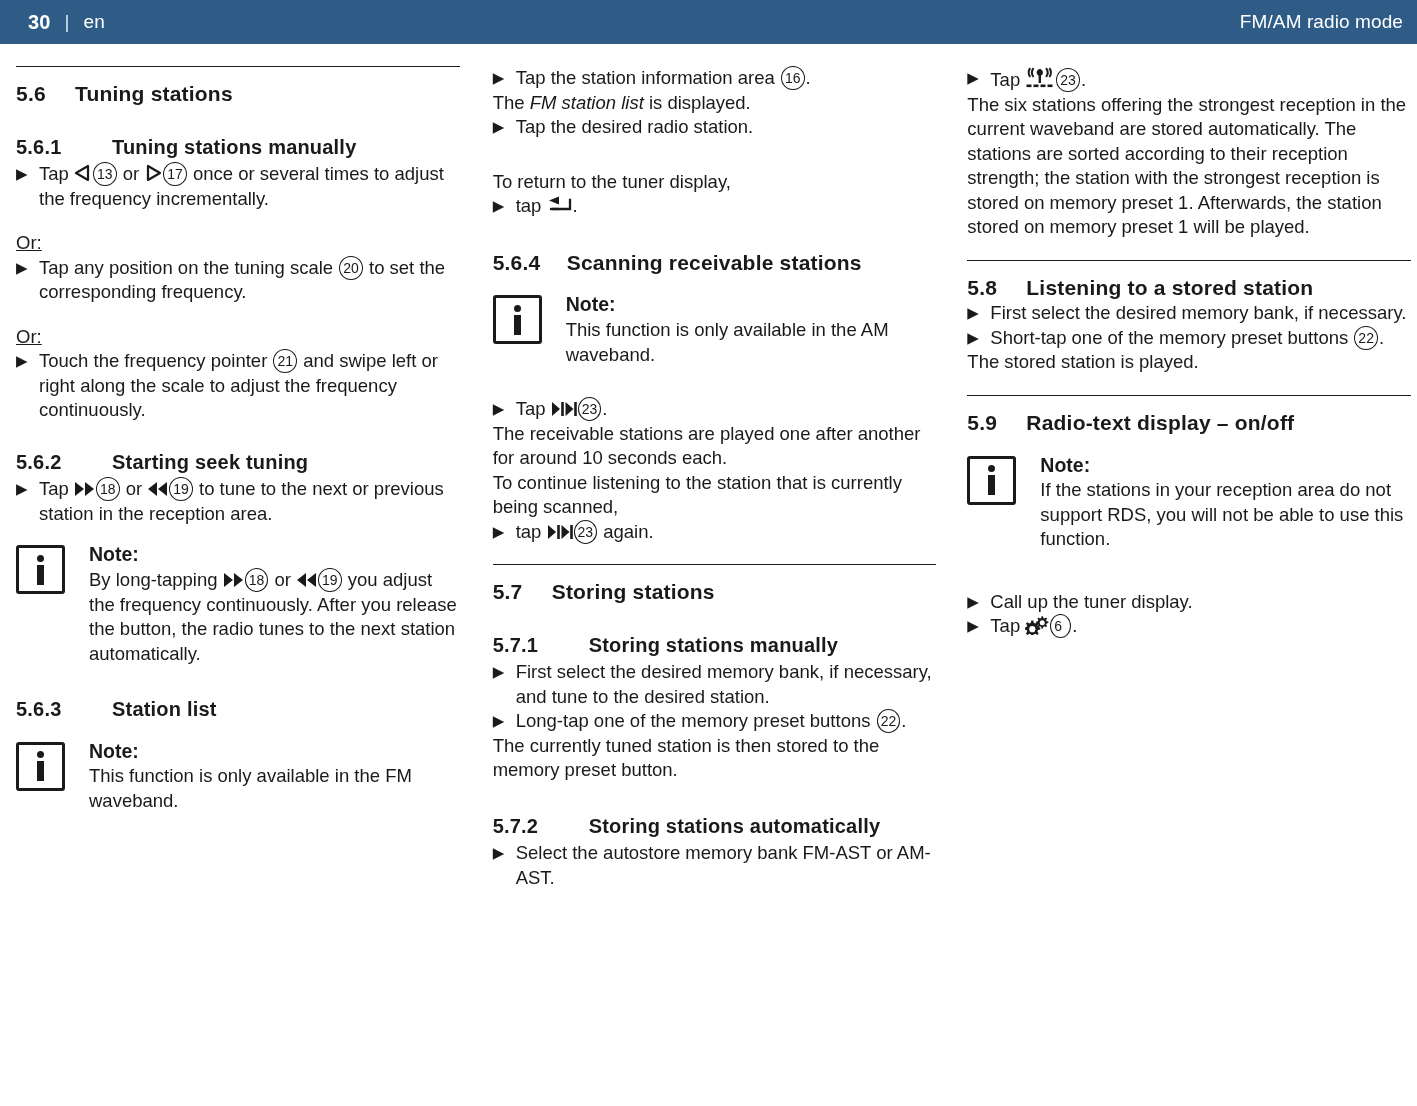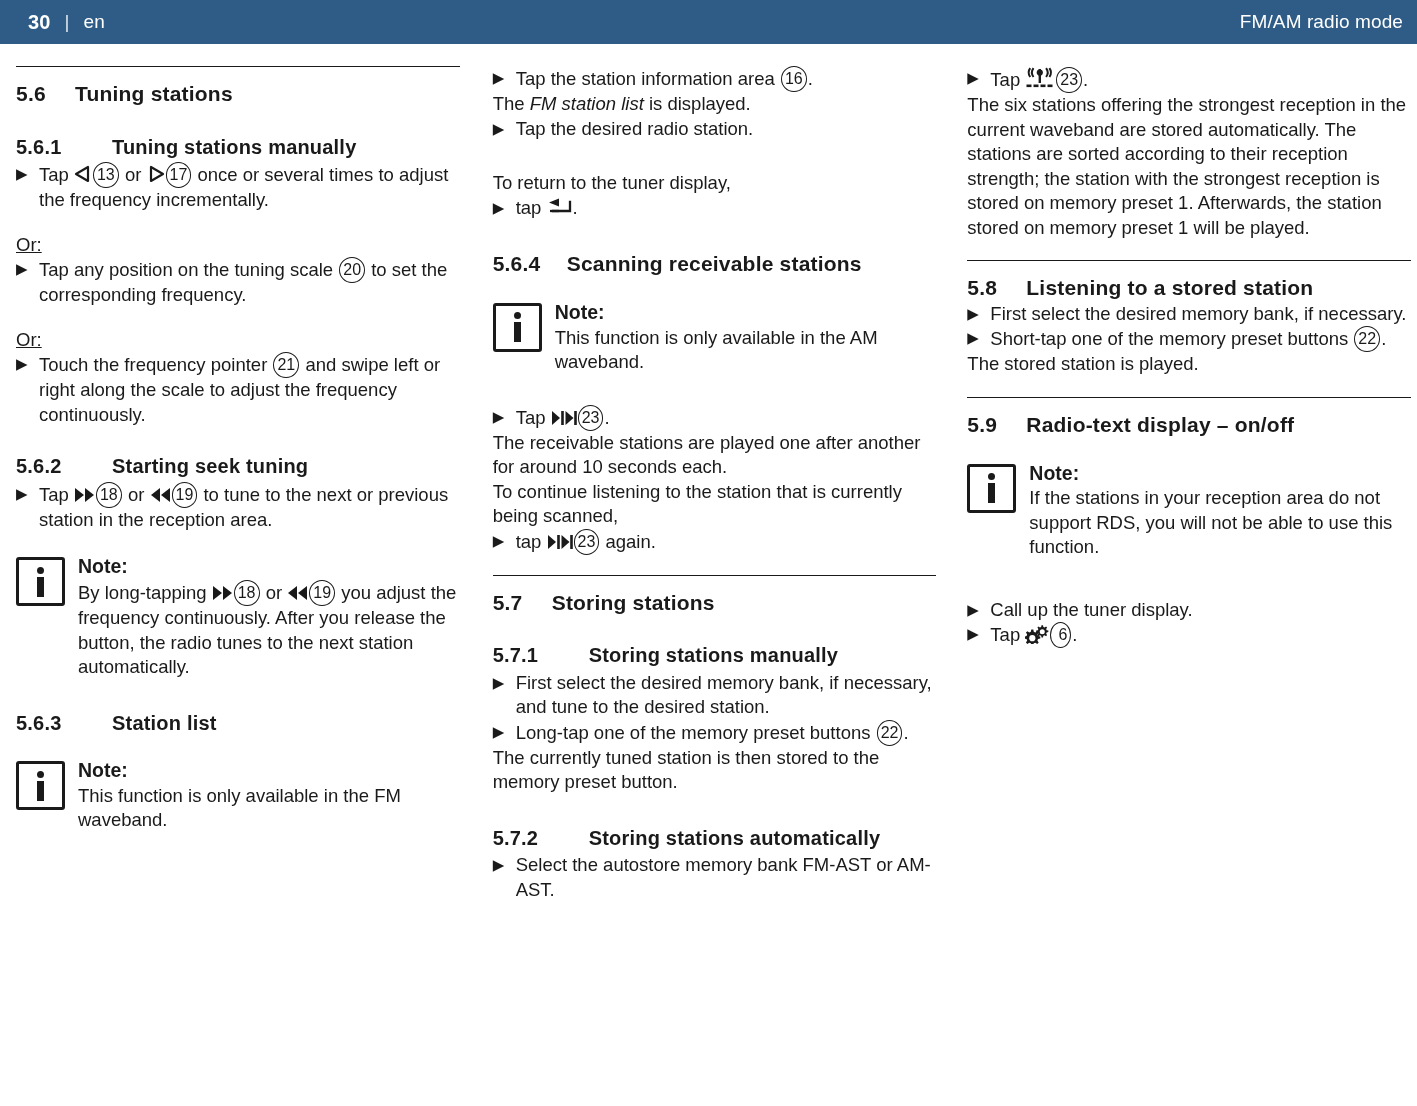--- a/index.html
+++ b/index.html
@@ -116,43 +116,43 @@
     display: inline-block;
   }
 
   i.it { font-style: italic; }
 
   
   .ref {
     display: inline-block;
     border: 1.4px solid #1a1a1a;
     border-radius: 50%;
-    font-size: 16px;
+    font-size: 14px;
     line-height: 1;
     min-width: 13px;
-    text-align: right;
+    text-align: left;
     padding: 4px 3px 4px 3px;
     margin: 0 1px;
     vertical-align: 1px;
     font-family: "Liberation Sans", sans-serif;
   }
 
   
   .gi {
     display: inline-block;
     vertical-align: -2px;
     line-height: 1;
   }
   .gi svg { display: block; }
 
   
   .note {
     display: flex;
-    gap: 13px;
-    margin: 22px 0 0 0;
+    gap: 24px;
+    margin: 16px 0 0 0;
     align-items: flex-start;
   }
   .note-icon {
     flex: 0 0 auto;
     width: 49px;
     height: 49px;
     border: 3px solid #1a1a1a;
     border-radius: 3px;
     box-sizing: border-box;
     display: flex;

